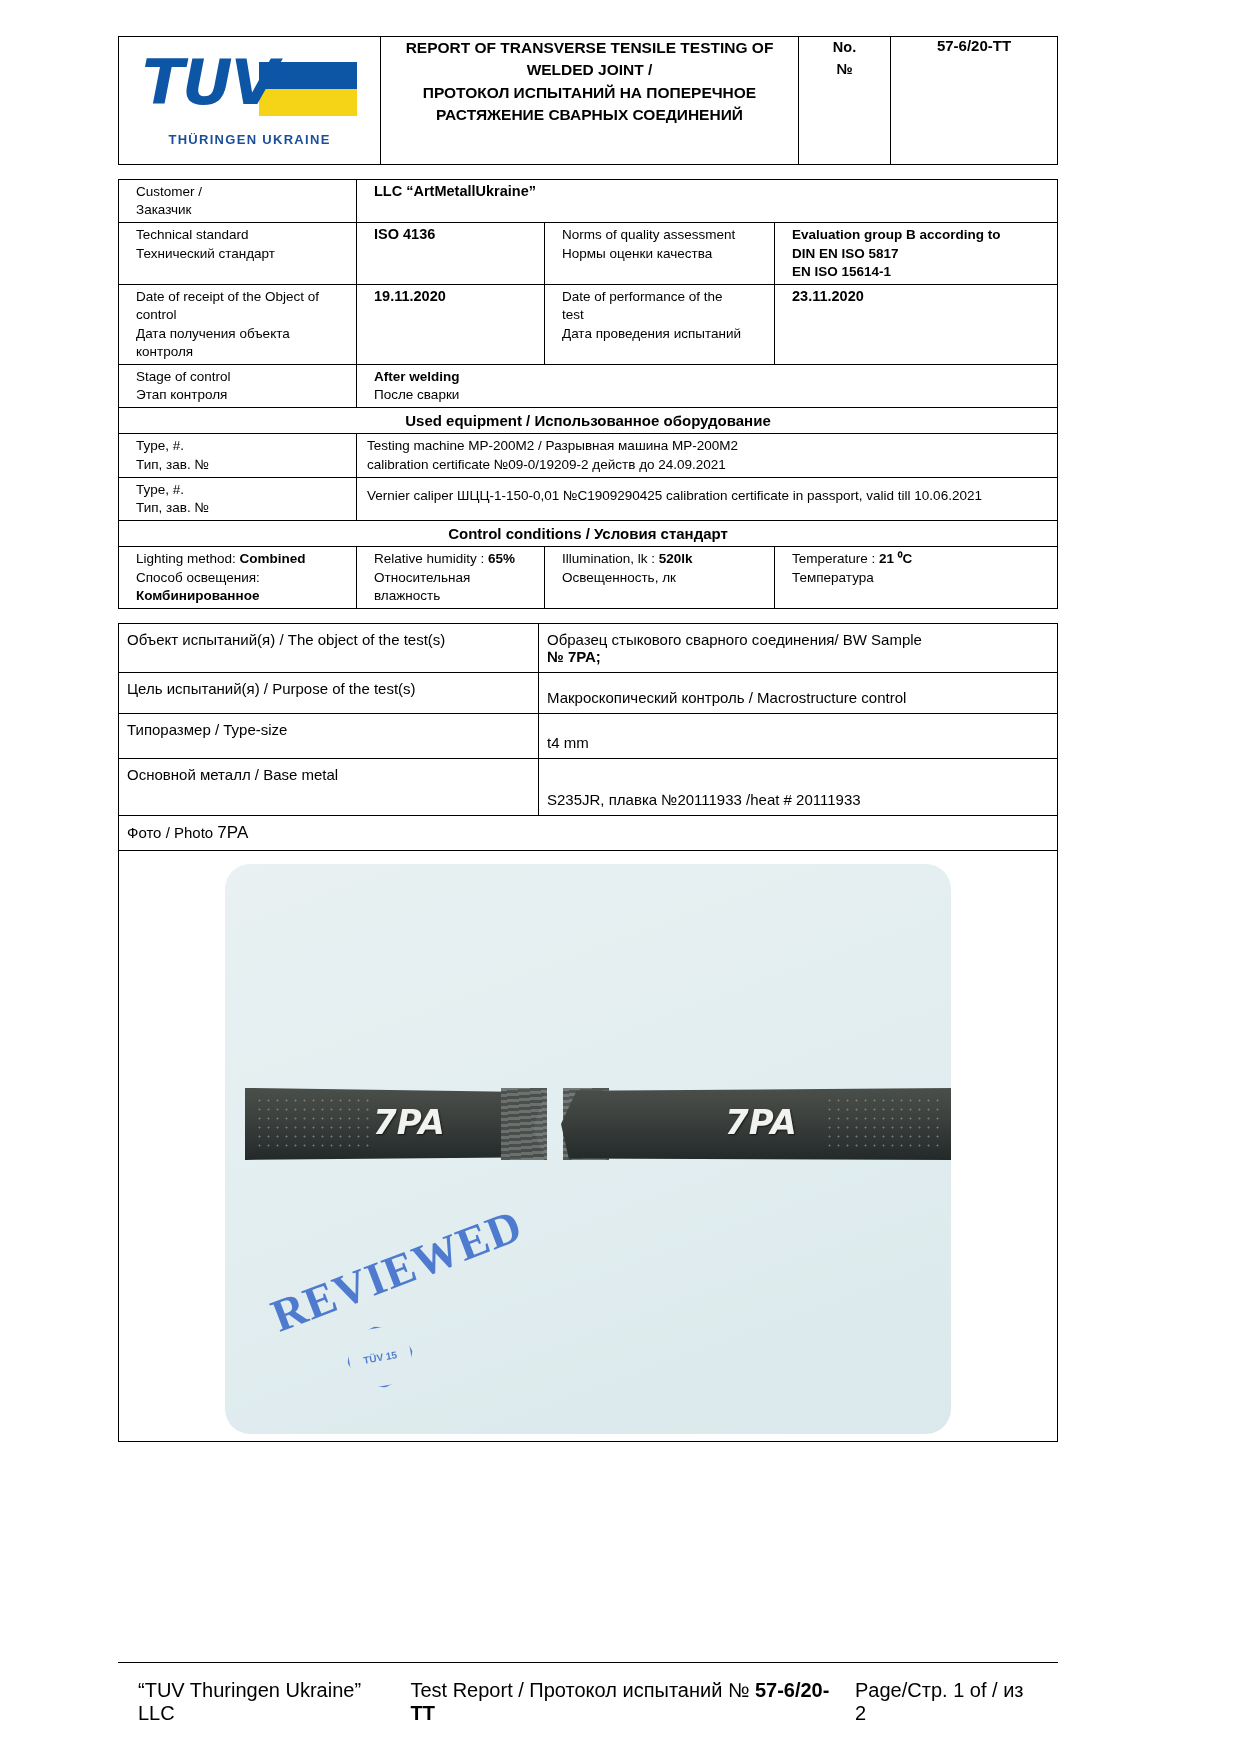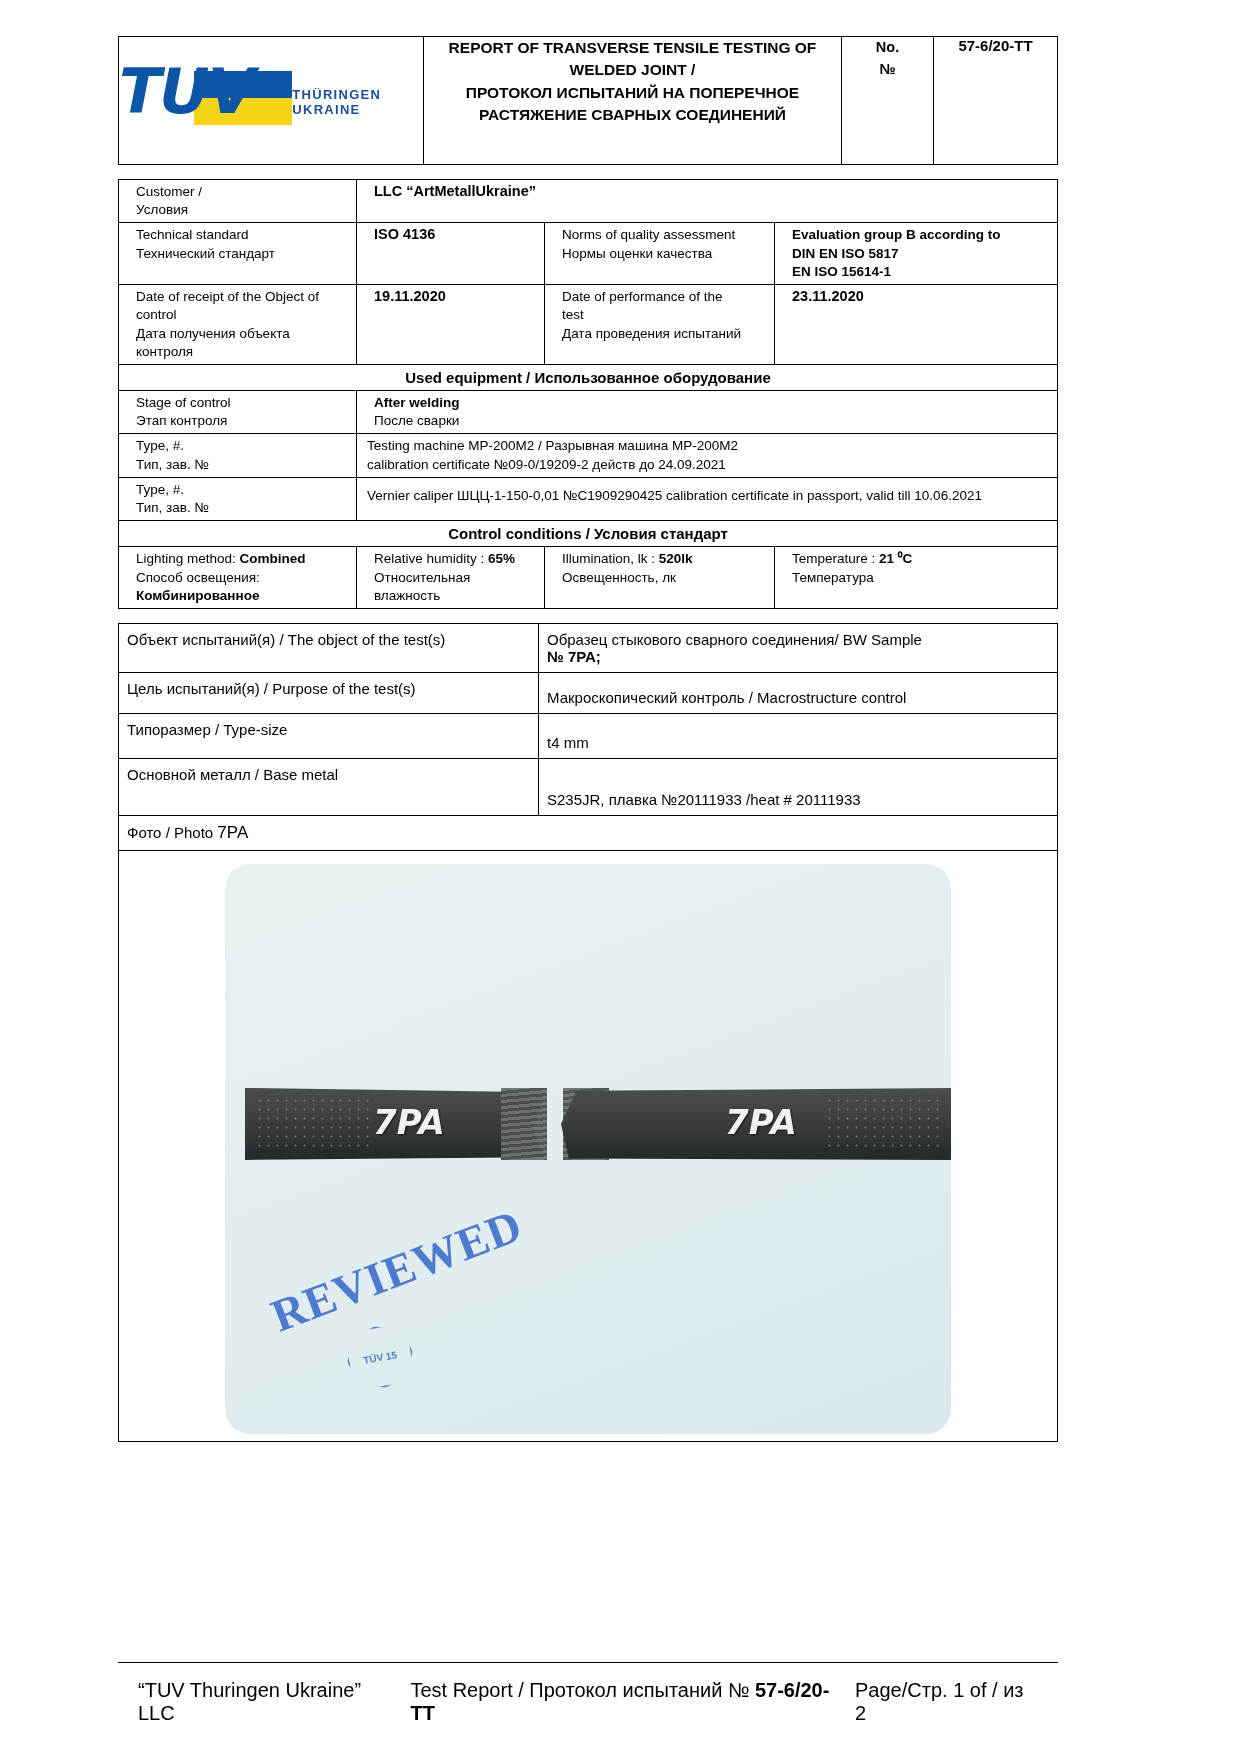--- a/index.html
+++ b/index.html
@@ -21,21 +21,21 @@
   }
   table { border-collapse: collapse; width: 100%; }
   td, th { border: 1px solid #000; vertical-align: top; padding: 3px 17px; }
 
   
   .hdr td { padding: 0; }
   .logo-cell { width: 262px; height: 128px; padding: 0; }
   .logo-box {
     width: 100%; height: 100%;
     position: relative;
-    display: flex; flex-direction: row;
+    display: flex; flex-direction: column;
     align-items: center; justify-content: center;
   }
   .tuv-wrap { position: relative; width: 215px; height: 72px; margin-top: 4px; }
   .flag-blue {
     position: absolute; right: 0; top: 4px;
     width: 98px; height: 27px; background: #0d55a5;
   }
   .flag-yellow {
     position: absolute; right: 0; top: 31px;
     width: 98px; height: 27px; background: #f5d417;
@@ -181,21 +181,21 @@
   </tbody>
     </table>
 
   <div style="height:14px"></div>
 
   <table>
     <tbody>
         <tr>
       <td class="lbl" style="width:238px">
         <span>Customer /</span>
-        <span class="ru">Условия</span>
+        <span class="ru">Заказчик</span>
       </td>
       <td class="val b" colspan="3">LLC “ArtMetallUkraine”</td>
     </tr>
 
     <tr>
       <td class="lbl">
         <span>Technical standard</span>
         <span class="ru">Технический стандарт</span>
       </td>
       <td class="val b" style="width:188px">ISO 4136</td>
@@ -219,32 +219,32 @@
       <td class="val b">19.11.2020</td>
       <td class="lbl">
         <span class="ru">Date of performance of the</span>
         <span class="ru">test</span>
         <span class="ru">Дата проведения испытаний</span>
       </td>
       <td class="val b">23.11.2020</td>
     </tr>
 
     <tr>
-      <td class="section-title" colspan="4">Used equipment / Использованное оборудование</td>
-    </tr>
-
-    <tr>
       <td class="lbl">
         <span>Stage of control</span>
         <span class="ru">Этап контроля</span>
       </td>
       <td class="lbl" colspan="3">
         <span class="b">After welding</span>
         <span class="ru">После сварки</span>
       </td>
+    </tr>
+
+    <tr>
+      <td class="section-title" colspan="4">Used equipment / Использованное оборудование</td>
     </tr>
     <tr>
       <td class="lbl" style="width:238px">
         <span>Type, #.</span>
         <span class="ru">Тип, зав. №</span>
       </td>
       <td class="lbl" colspan="3" style="padding-left:10px">
         <span class="ru">Testing machine МР-200М2 / Разрывная машина МР-200М2</span>
         <span class="ru">calibration certificate №09-0/19209-2 действ до  24.09.2021</span>
       </td>

